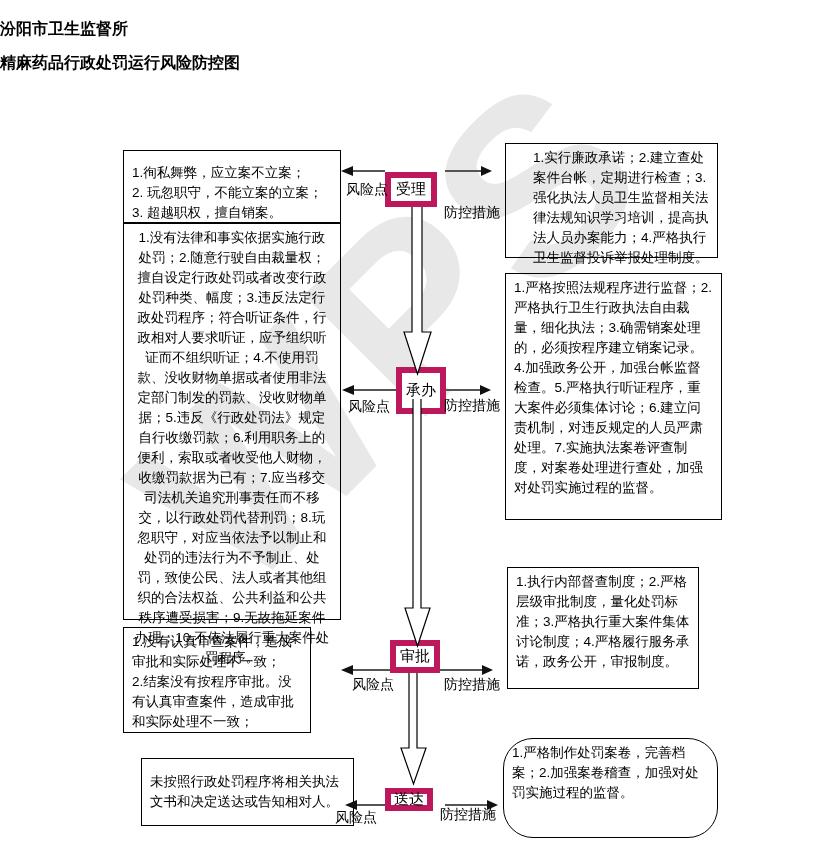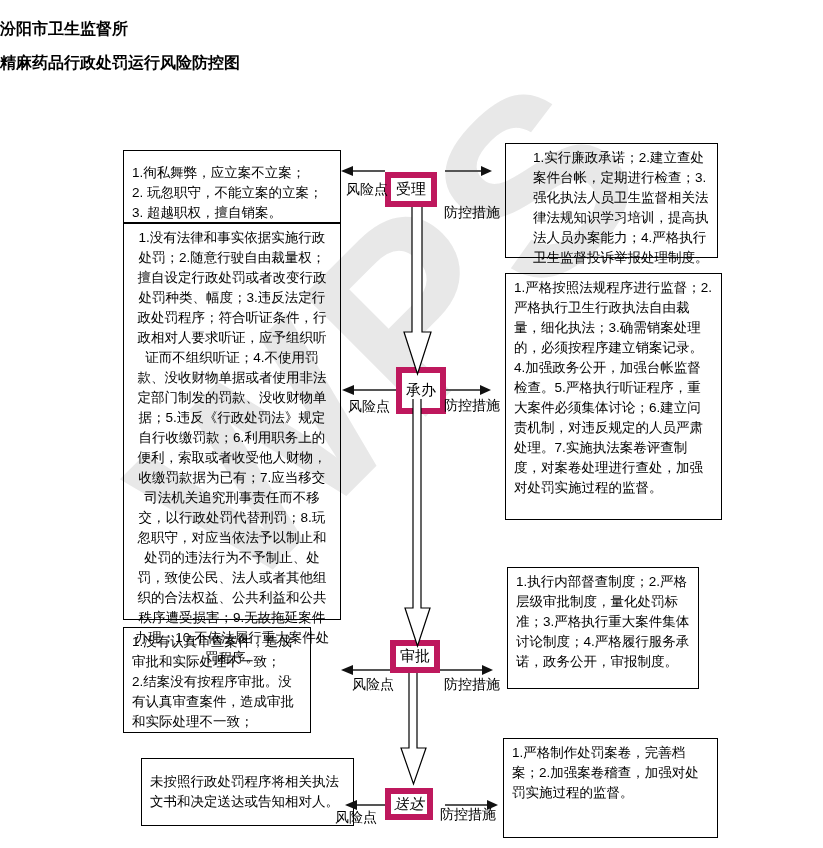--- a/index.html
+++ b/index.html
@@ -46,26 +46,26 @@
 2. 玩忽职守，不能立案的立案；
 3. 超越职权，擅自销案。</div>
   <div class="box" style="left:123px;top:223px;width:218px;height:397px;text-align:center;">1.没有法律和事实依据实施行政处罚；2.随意行驶自由裁量权；擅自设定行政处罚或者改变行政处罚种类、幅度；3.违反法定行政处罚程序；符合听证条件，行政相对人要求听证，应予组织听证而不组织听证；4.不使用罚款、没收财物单据或者使用非法定部门制发的罚款、没收财物单据；5.违反《行政处罚法》规定自行收缴罚款；6.利用职务上的便利，索取或者收受他人财物，收缴罚款据为已有；7.应当移交司法机关追究刑事责任而不移交，以行政处罚代替刑罚；8.玩忽职守，对应当依法予以制止和处罚的违法行为不予制止、处罚，致使公民、法人或者其他组织的合法权益、公共利益和公共秩序遭受损害；9.无故拖延案件办理；10.不依法履行重大案件处罚程序。</div>
   <div class="box" style="left:123px;top:627px;width:188px;height:106px;">1.没有认真审查案件，造成审批和实际处理不一致；
 2.结案没有按程序审批。没有认真审查案件，造成审批和实际处理不一致；</div>
   <div class="box vcenter" style="left:123px;top:758px;width:213px;height:68px;">未按照行政处罚程序将相关执法文书和决定送达或告知相对人。</div>
 
   <div class="box" style="left:505px;top:143px;width:213px;height:115px;padding-left:27px;">1.实行廉政承诺；2.建立查处案件台帐，定期进行检查；3.强化执法人员卫生监督相关法律法规知识学习培训，提高执法人员办案能力；4.严格执行卫生监督投诉举报处理制度。</div>
   <div class="box" style="left:505px;top:273px;width:217px;height:247px;">1.严格按照法规程序进行监督；2.严格执行卫生行政执法自由裁量，细化执法；3.确需销案处理的，必须按程序建立销案记录。4.加强政务公开，加强台帐监督检查。5.严格执行听证程序，重大案件必须集体讨论；6.建立问责机制，对违反规定的人员严肃处理。7.实施执法案卷评查制度，对案卷处理进行查处，加强对处罚实施过程的监督。</div>
   <div class="box" style="left:507px;top:567px;width:192px;height:122px;">1.执行内部督查制度；2.严格层级审批制度，量化处罚标准；3.严格执行重大案件集体讨论制度；4.严格履行服务承诺，政务公开，审报制度。</div>
-  <div class="box" style="left:503px;top:738px;width:215px;height:100px;">1.严格制作处罚案卷，完善档案；2.加强案卷稽查，加强对处罚实施过程的监督。</div>
+  <div class="box" style="left:503px;top:738px;width:215px;height:100px;border-radius:30px;">1.严格制作处罚案卷，完善档案；2.加强案卷稽查，加强对处罚实施过程的监督。</div>
 
   <div class="step" style="left:385px;top:172px;width:52px;height:35px;">受理</div>
   <div class="step" style="left:396px;top:367px;width:50px;height:47px;">承办</div>
   <div class="step" style="left:390px;top:640px;width:50px;height:33px;">审批</div>
-  <div class="step" style="left:385px;top:788px;width:48px;height:32px;font-style:italic;">送达</div>
+  <div class="step" style="left:385px;top:788px;width:48px;height:23px;">送达</div>
 
   <div class="lbl" style="left:346px;top:154px;">风险点</div>
   <div class="lbl" style="left:444px;top:177px;">防控措施</div>
   <div class="lbl" style="left:348px;top:371px;">风险点</div>
   <div class="lbl" style="left:444px;top:370px;">防控措施</div>
   <div class="lbl" style="left:352px;top:649px;">风险点</div>
   <div class="lbl" style="left:444px;top:649px;">防控措施</div>
   <div class="lbl" style="left:335px;top:782px;">风险点</div>
   <div class="lbl" style="left:440px;top:779px;">防控措施</div>
 

